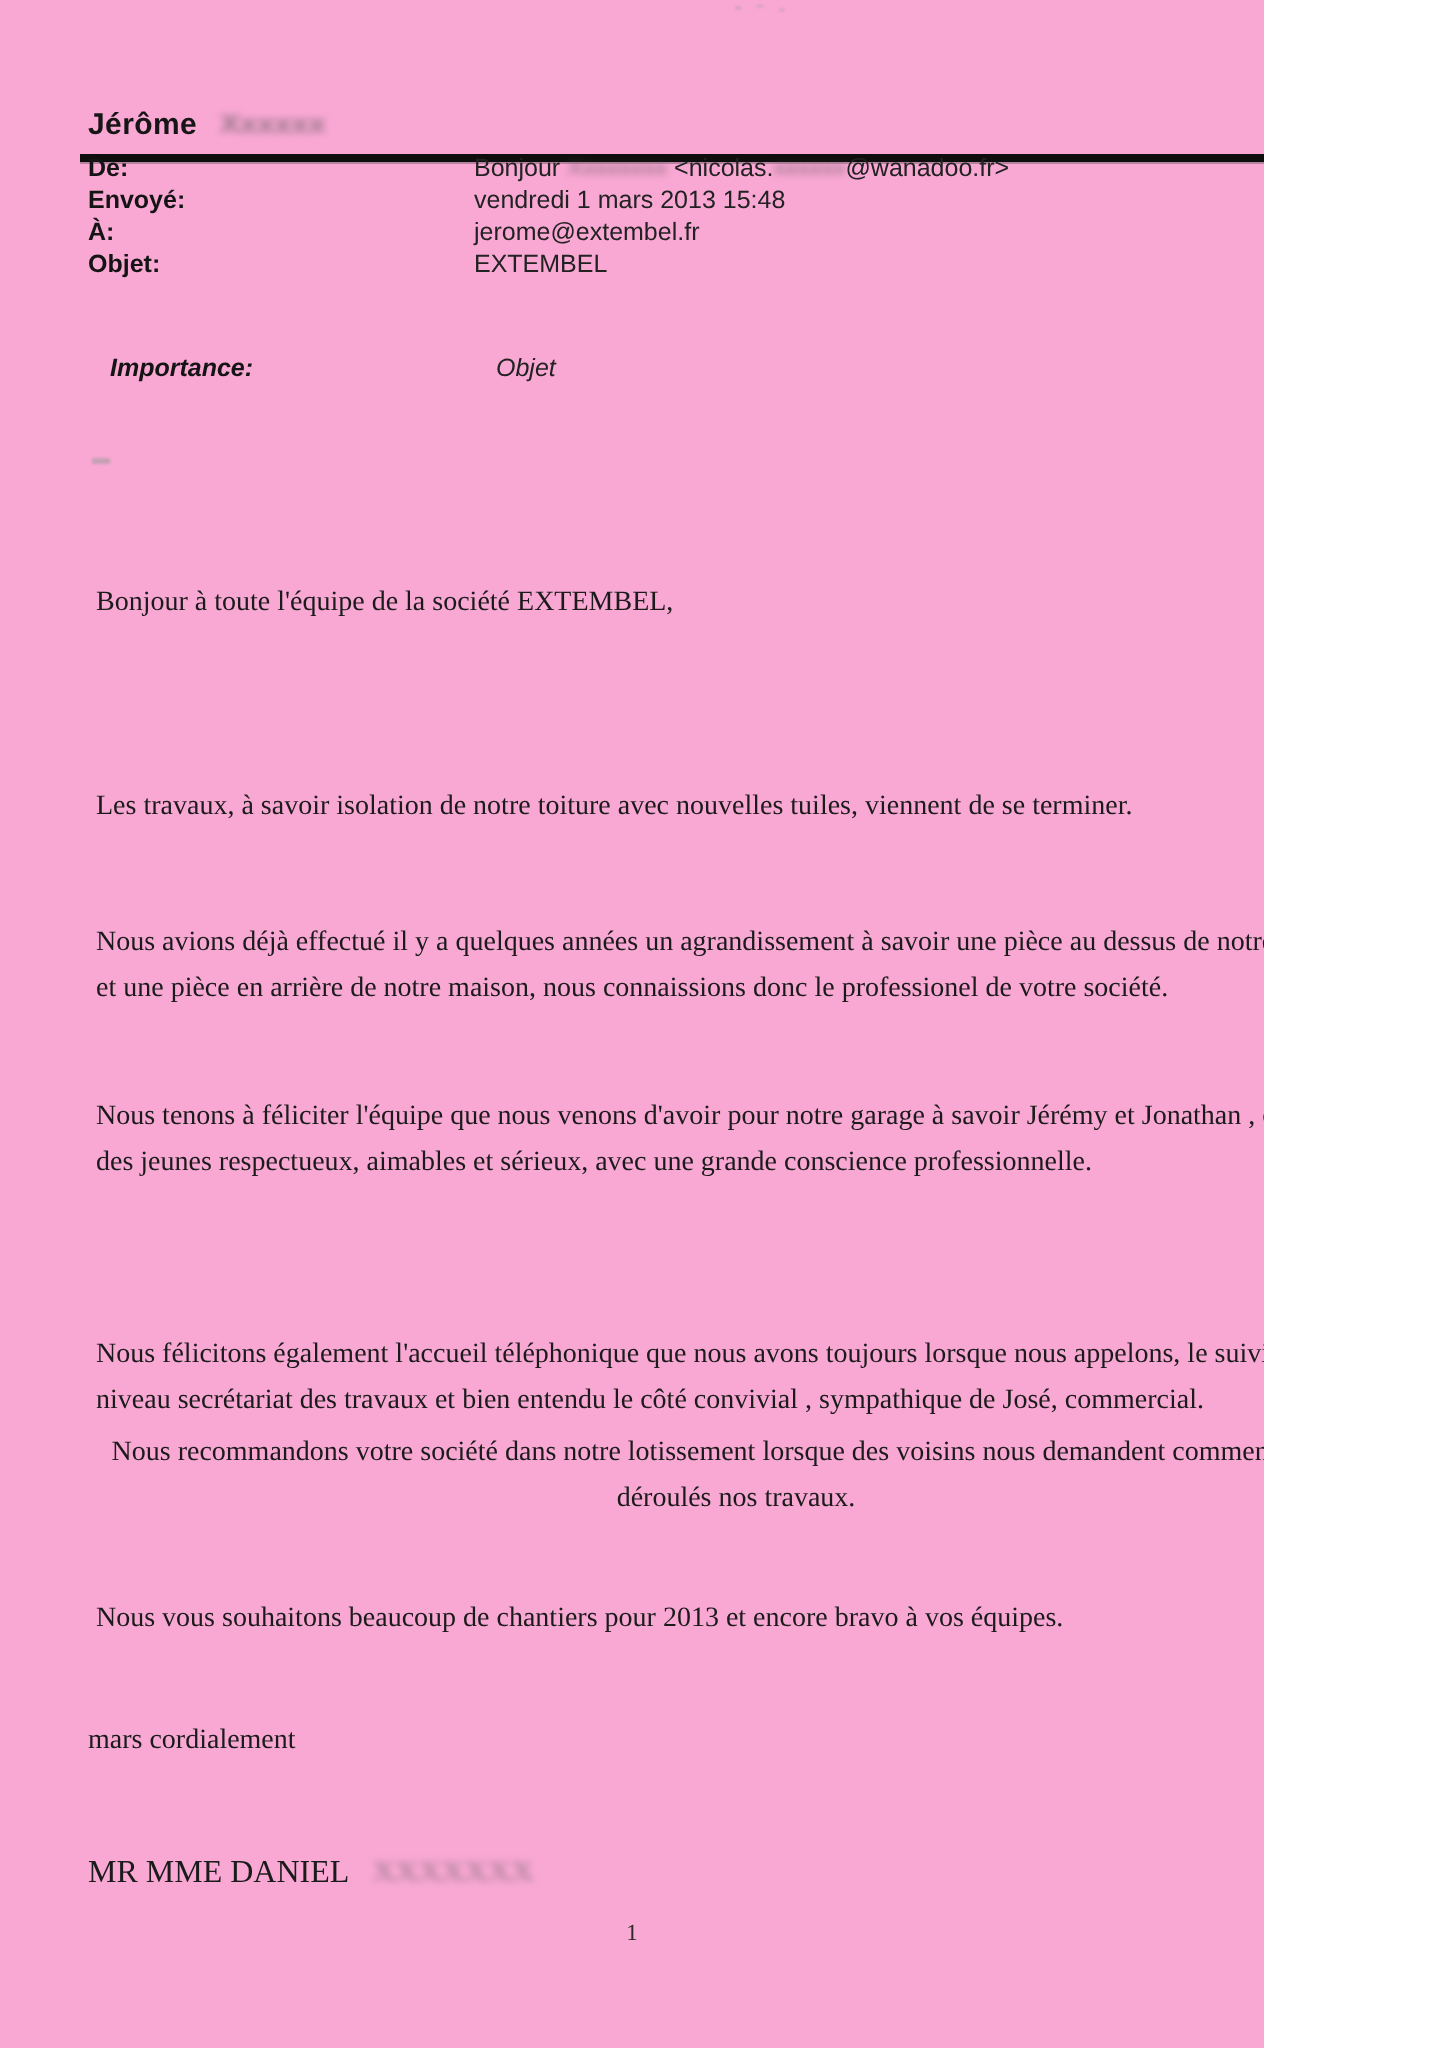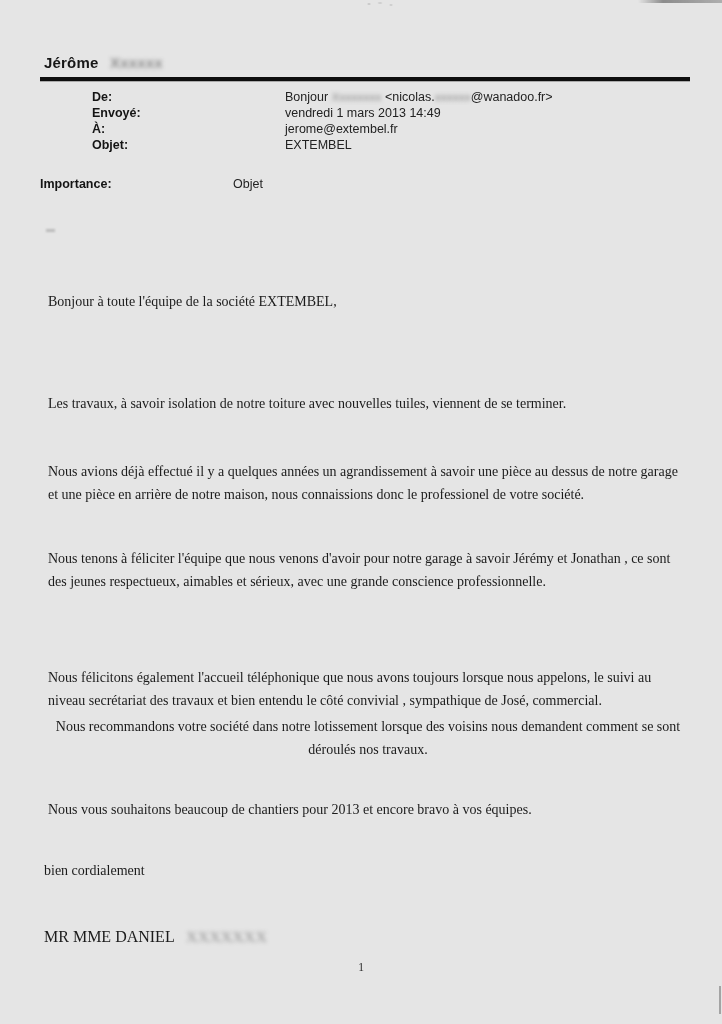--- a/index.html
+++ b/index.html
@@ -2,23 +2,23 @@
 <html><head>
 <meta charset="utf-8">
 <style>
   html, body {
     margin: 0;
     padding: 0;
     background: #ffffff;
   }
   .page {
     position: relative;
-    width: 722px;
+    width: 632px;
     height: 1024px;
-    background: #e5e5e5;
+    background: #f9a8d4;
     overflow: hidden;
     font-family: "Liberation Sans", sans-serif;
     color: #1c1c1c;
   }
 
   
   .artifact { position: absolute; pointer-events: none; }
   .artifact-top-right {
     left: 638px; top: 0; width: 84px; height: 3px;
     background: linear-gradient(to right, rgba(120,120,120,0), rgba(110,110,110,.75) 30%, rgba(130,130,130,.55));
@@ -56,26 +56,26 @@
     user-select: none;
   }
   .owner-redacted { margin-left: 7px; font-weight: bold; color: #565656; }
   .rule {
     position: absolute; left: 40px; top: 77px; width: 650px; height: 4px;
     background: #0e0e0e;
     box-shadow: 0 1px 0 rgba(60,60,60,.35);
   }
 
   
-  .meta { position: absolute; left: 44px; top: 89px; width: 630px; margin-left: 48px; }
+  .meta { position: absolute; left: 44px; top: 76px; width: 630px; }
   .meta-row { display: flex; line-height: 16px; font-size: 12.5px; }
   .meta-label { width: 193px; flex: 0 0 193px; font-weight: bold; color: #141414; }
   .meta-value { color: #222; white-space: nowrap; }
   .meta-value .redacted { font-size: 12px; }
-  .importance-row { position: absolute; left: 40px; top: 176px; width: 630px; }
+  .importance-row { position: absolute; left: 55px; top: 176px; width: 630px; font-style: italic; }
 
   
   .para {
     position: absolute; left: 44px; width: 640px; margin: 4px;
     font-family: Liberation Serif, serif;
     font-size: 14px; line-height: 23px; color: #1b1b1b;
   }
   .p0 { top: 286px; }
   .p1 { top: 388px; }
   .p2 { top: 456px; }
@@ -115,21 +115,21 @@
   </div>
   <div class="rule"></div>
 
   <div class="meta">
     <div class="meta-row">
       <span class="meta-label">De:</span>
       <span class="meta-value"><span>Bonjour </span><span class="redacted">Xxxxxxxx</span><span> &lt;nicolas.</span><span class="redacted">xxxxxx</span><span>@wanadoo.fr&gt;</span></span>
     </div>
     <div class="meta-row">
       <span class="meta-label">Envoyé:</span>
-      <span class="meta-value">vendredi 1 mars 2013 14:49</span>
+      <span class="meta-value">vendredi 1 mars 2013 15:48</span>
     </div>
     <div class="meta-row">
       <span class="meta-label">À:</span>
       <span class="meta-value">jerome@extembel.fr</span>
     </div>
     <div class="meta-row">
       <span class="meta-label">Objet:</span>
       <span class="meta-value">EXTEMBEL</span>
     </div>
   </div>
@@ -140,21 +140,21 @@
   </div>
 
   <p class="para p0">Bonjour à toute l'équipe de la société EXTEMBEL,</p>
   <p class="para p2">Nous avions déjà effectué il y a quelques années un agrandissement à savoir une pièce au dessus de notre garage et une pièce en arrière de notre maison, nous connaissions donc le professionel de votre société.</p>
   <p class="para p1">Les travaux, à savoir isolation de notre toiture avec nouvelles tuiles, viennent de se terminer.</p>
   <p class="para p3">Nous tenons à féliciter l'équipe que nous venons d'avoir pour notre garage à savoir Jérémy et Jonathan , ce sont des jeunes respectueux, aimables et sérieux,  avec une grande conscience professionnelle.</p>
   <p class="para p4">Nous félicitons également l'accueil téléphonique que nous avons toujours lorsque nous appelons, le suivi au niveau secrétariat des travaux et bien entendu le côté convivial , sympathique de José, commercial.</p>
   <p class="para p5">Nous recommandons votre société dans notre lotissement lorsque des voisins nous demandent comment se sont déroulés  nos travaux.</p>
   <p class="para p6">Nous vous souhaitons beaucoup de chantiers pour 2013 et encore bravo à vos équipes.</p>
 
-  <div class="closing">bien cordialement</div>
+  <div class="closing">mars cordialement</div>
 
   <div class="signature">
     <span>MR MME DANIEL</span>
     <span class="redacted sig-redacted">XXXXXXX</span>
   </div>
 
   <div class="page-number">1</div>
 
 </div>
 

